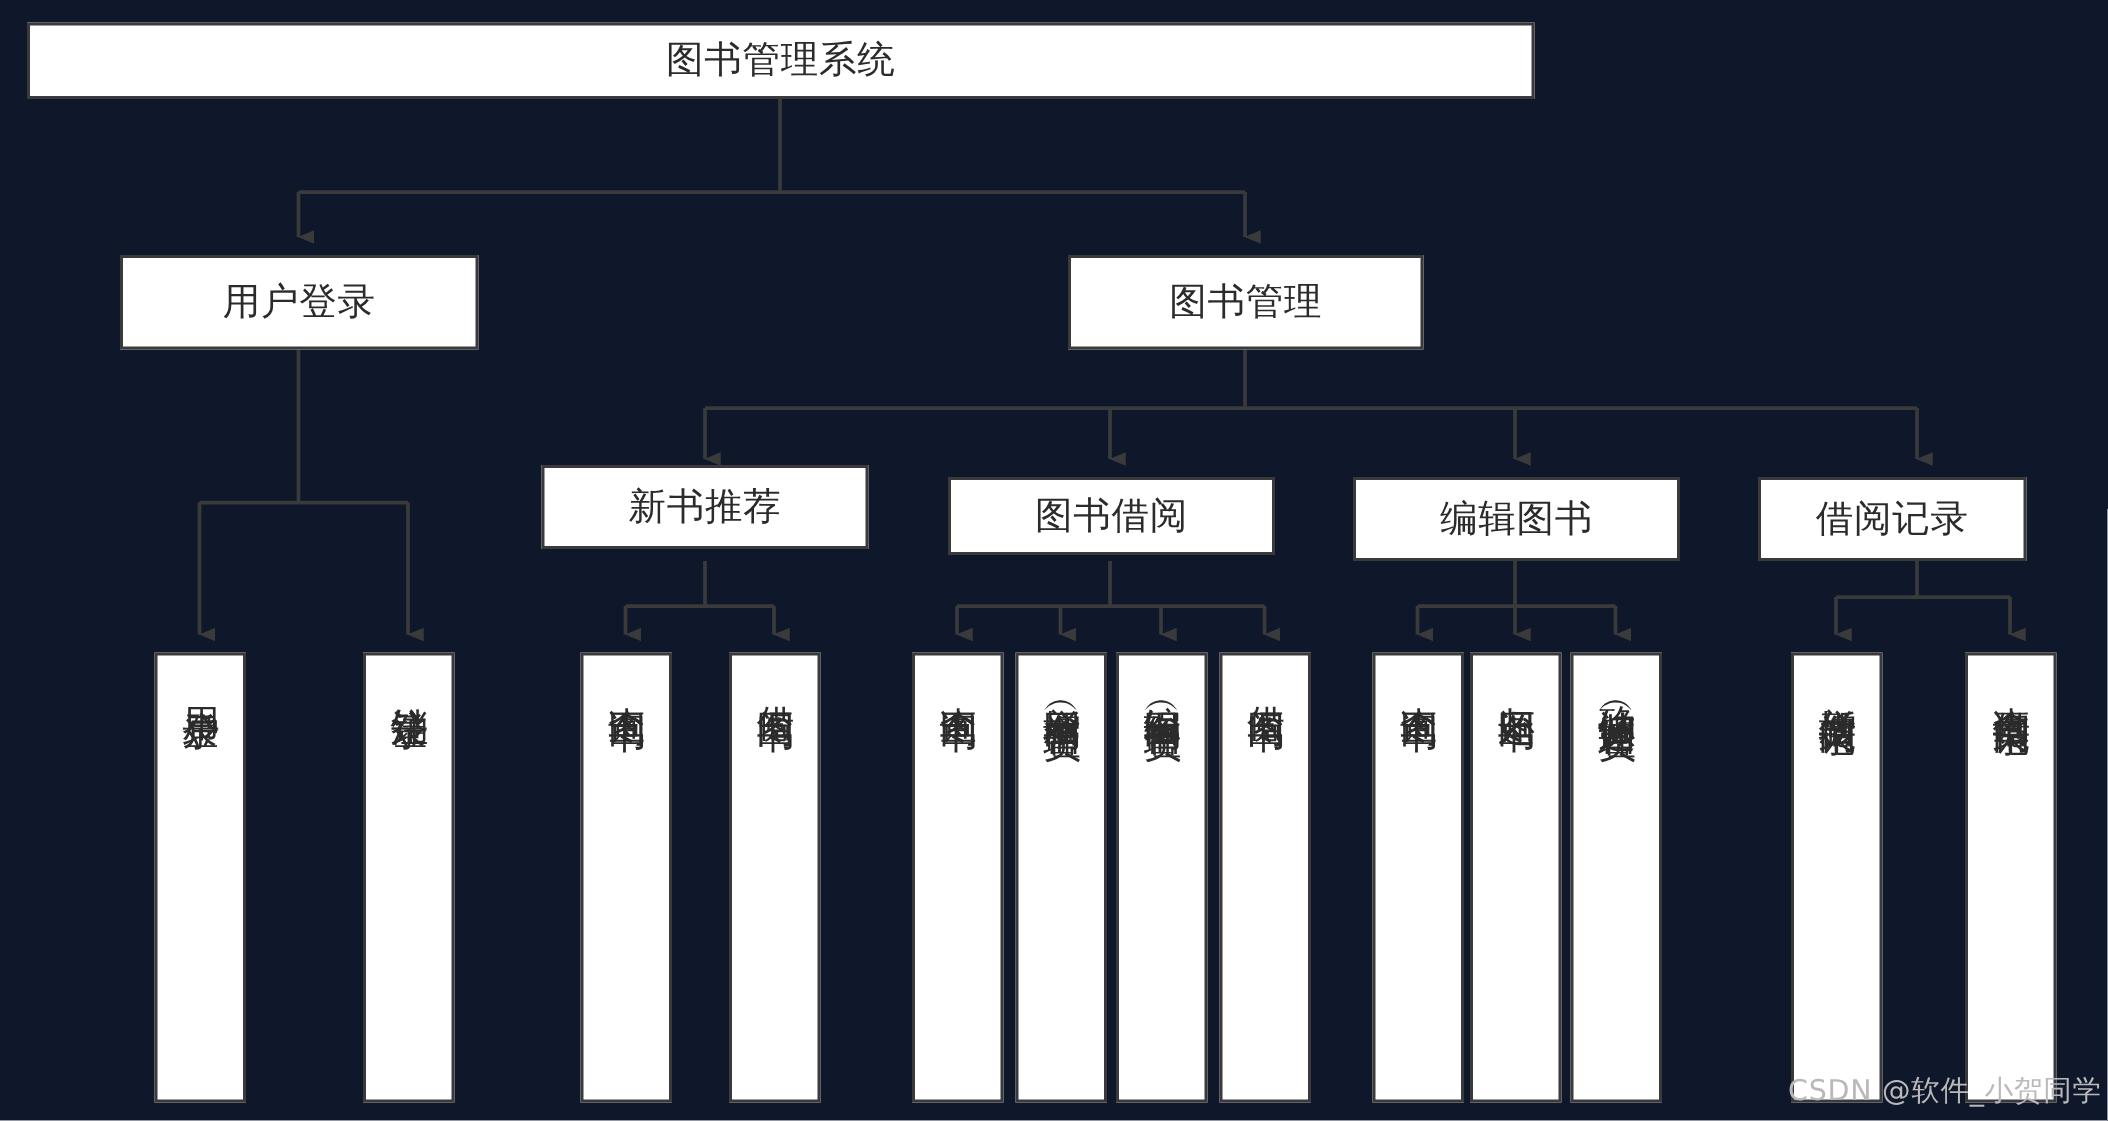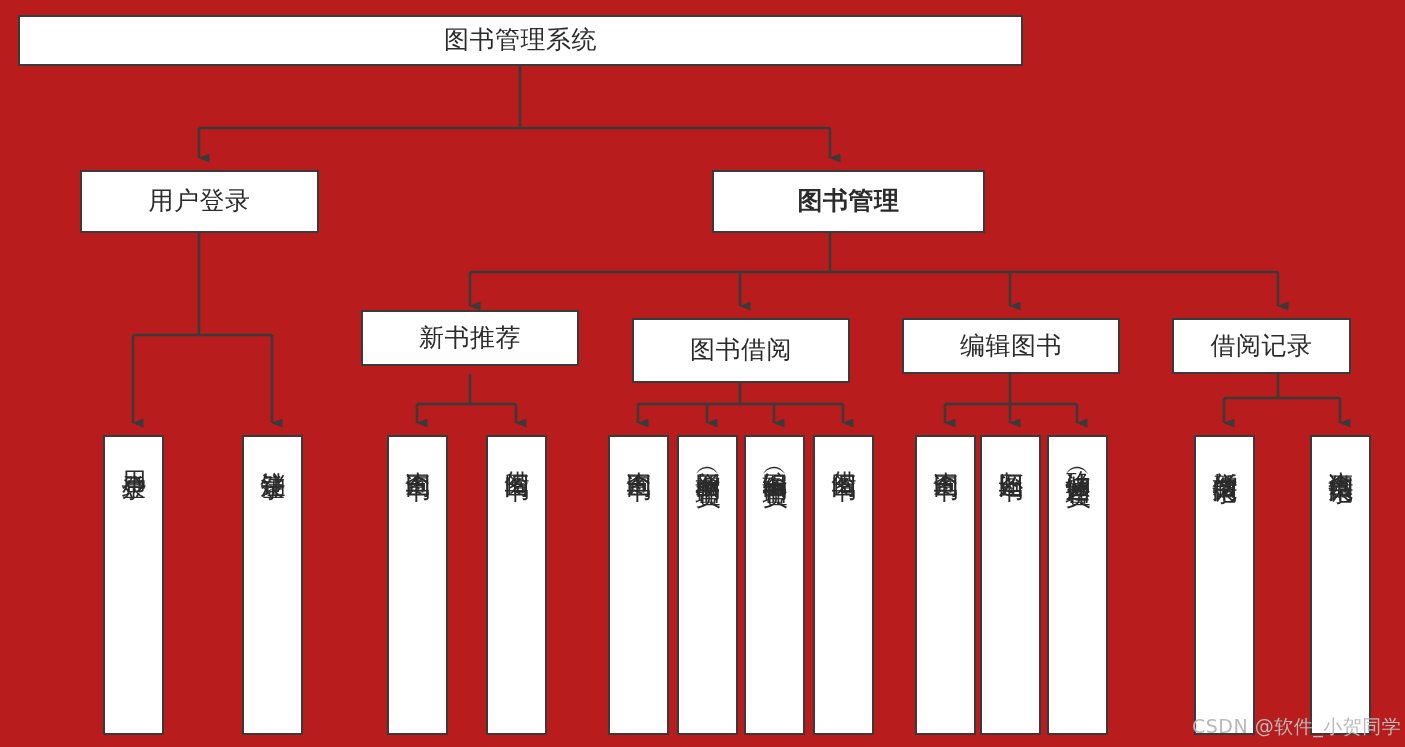--- a/index.html
+++ b/index.html
@@ -8,21 +8,21 @@
     padding: 0;
     background: #ffffff;
   }
   body {
     font-family: "DejaVu Sans", "Liberation Sans", sans-serif;
   }
   #diagram-root {
     position: relative;
     width: 1405px;
     height: 747px;
-    background: #b91c1c;
+    background: #0f172a;
     overflow: hidden;
   }
   svg#wires {
     position: absolute;
     left: 0;
     top: 0;
     width: 1405px;
     height: 747px;
     pointer-events: none;
   }
@@ -125,29 +125,29 @@
   </svg>
 
   <div class="node root horizontal" style="left:18px; top:15px; width:1005px; height:51px;">
     <span class="node-label">图书管理系统</span>
   </div>
 
   <div class="node horizontal" style="left:80px; top:170px; width:239px; height:63px;">
     <span class="node-label">用户登录</span>
   </div>
 
-  <div class="node horizontal" style="left:712px; top:170px; width:273px; height:63px;font-weight:bold;">
+  <div class="node horizontal" style="left:712px; top:170px; width:237px; height:63px;">
     <span class="node-label">图书管理</span>
   </div>
 
   <div class="node horizontal" style="left:361px; top:310px; width:218px; height:56px;">
     <span class="node-label">新书推荐</span>
   </div>
 
-  <div class="node horizontal" style="left:632px; top:318px; width:218px; height:65px;">
+  <div class="node horizontal" style="left:632px; top:318px; width:218px; height:52px;">
     <span class="node-label">图书借阅</span>
   </div>
 
   <div class="node horizontal" style="left:902px; top:318px; width:218px; height:56px;">
     <span class="node-label">编辑图书</span>
   </div>
 
   <div class="node horizontal" style="left:1172px; top:318px; width:179px; height:56px;">
     <span class="node-label">借阅记录</span>
   </div>

